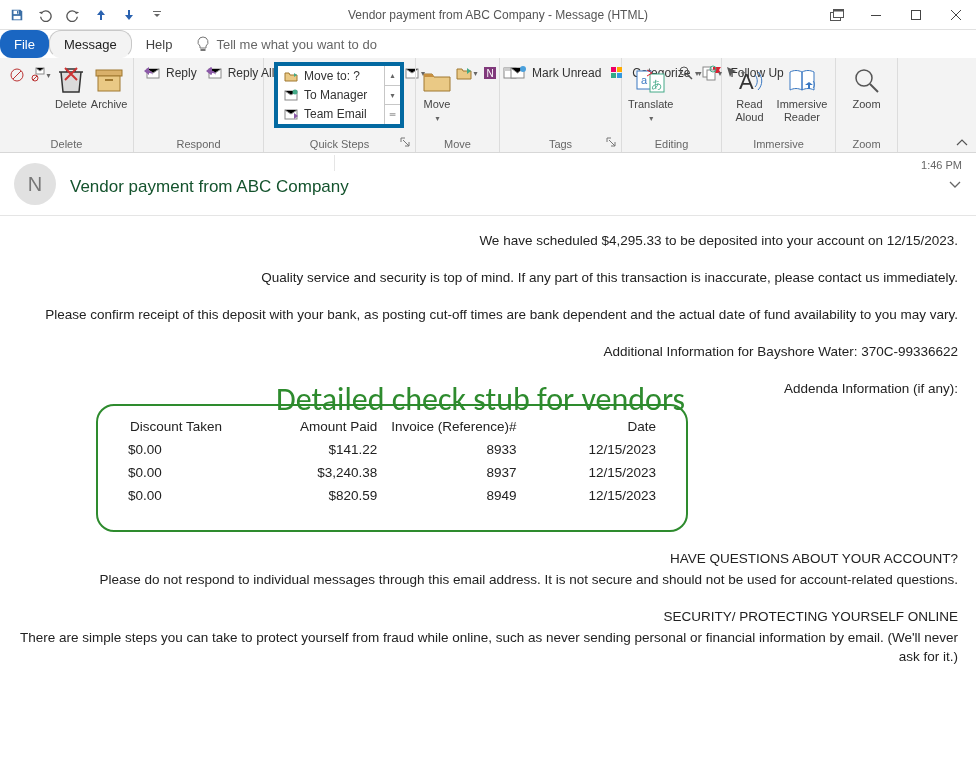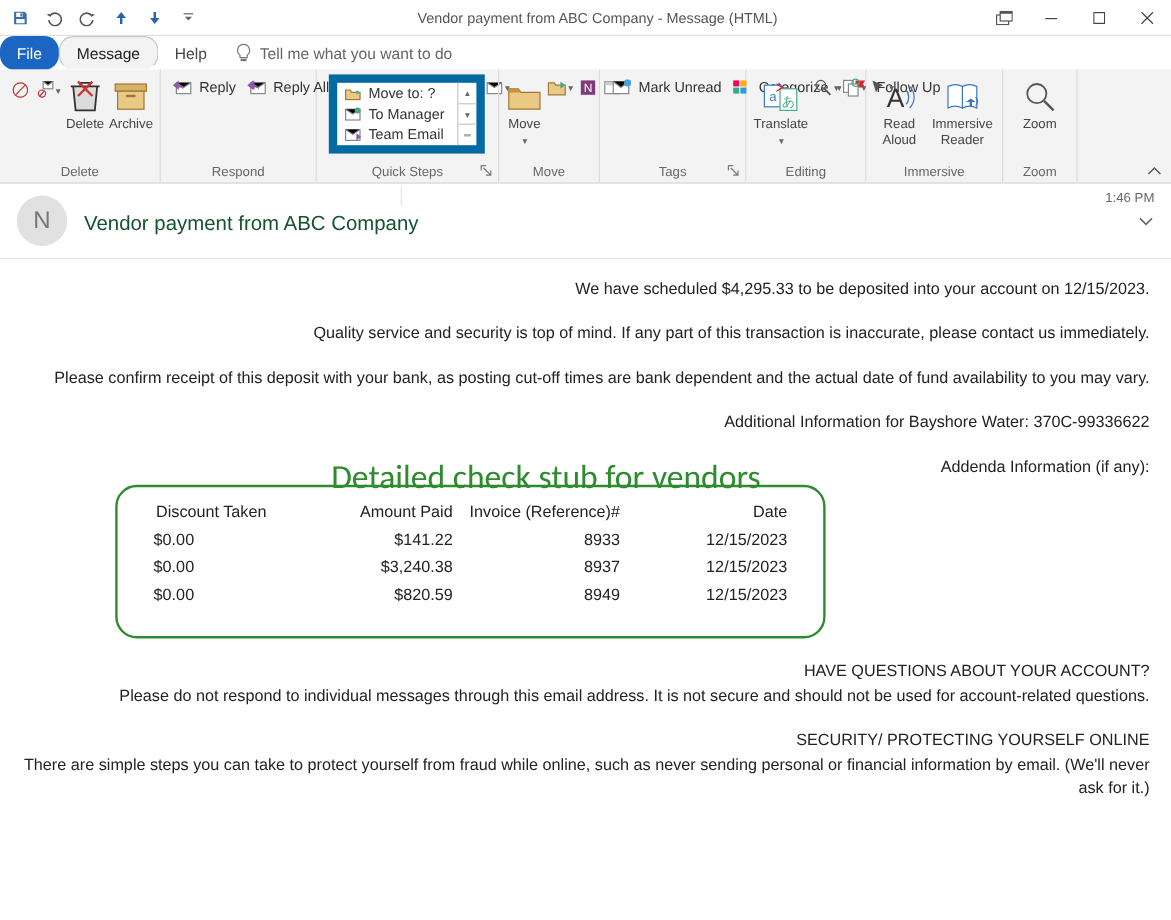--- a/index.html
+++ b/index.html
@@ -31,42 +31,42 @@
   .bigbtn { display: flex; flex-direction: column; align-items: center; justify-content: flex-start; width: 44px; cursor: pointer; padding-top: 2px; }
   .bigbtn .icon { height: 34px; display: flex; align-items: center; justify-content: center; }
   .bigbtn .lbl { font-size: 11px; color: #444; text-align: center; line-height: 1.15; }
   .stack { display: flex; flex-direction: row; gap: 1px; }
   .smallrow { display: flex; align-items: center; gap: 6px; padding: 1px 4px; cursor: pointer; font-size: 12px; color: #333; height:22px;}
   .smallrow .txt { white-space: nowrap; }
   .smallbtn { width: 22px; height: 22px; display:flex; align-items:center; justify-content:center; cursor:pointer; }
   .drop-caret { font-size: 8px; color: #666; margin-left: 1px; }
   .collapse-caret { position: absolute; right: 8px; bottom: 4px; cursor: pointer; color:#555; font-size:11px;}
 
-  .quicksteps-body{ border:7px solid #0369a1; background:#fff; width:130px; height:66px; display:flex; }
+  .quicksteps-body{ border:4px solid #0369a1; background:#fff; width:130px; height:66px; display:flex; }
   .qs-list{ flex:1; display:flex; flex-direction:column; }
   .qs-row{ flex:1; display:flex; align-items:center; gap:6px; padding:0 6px; font-size:12px; color:#333; cursor:pointer;}
   .qs-scroll{ width:16px; border-left:1px solid #c7c7c7; display:flex; flex-direction:column; }
   .qs-scroll div{ flex:1; display:flex; align-items:center; justify-content:center; font-size:8px; color:#666; cursor:pointer;}
   .qs-scroll div:not(:last-child){border-bottom:1px solid #c7c7c7;}
 
   
   .msg-header { display: flex; padding: 10px 14px; gap: 14px; align-items: flex-start; border-bottom: 1px solid #e5e5e5; }
   .avatar { width: 42px; height: 42px; border-radius: 50%; background: #e1e1e1; color: #777; display: flex; align-items: center; justify-content: center; font-size: 20px; flex: none; }
   .msg-header-main { flex: 1; position: relative; }
   .msg-subject { font-size: 17px; color: #14532d; padding-top: 14px; }
   .msg-divider { position: absolute; left: 264px; top: -8px; bottom: 26px; width: 1px; background: #e5e5e5; }
   .msg-time { position: absolute; right: 0; top: -4px; font-size: 11px; color: #666; }
   .msg-caret { position:absolute; right:0; top:16px; cursor:pointer; color:#666; }
 
   
   .msg-body { padding: 16px 18px; font-size: 13.5px; color: #222; line-height: 1.4; }
   .msg-body p { margin-bottom: 18px; text-align: right; }
   .msg-body p.tight { margin-bottom: 2px; }
 
-  .annotation { color: #2e8b2e; font-size: 28px; position: absolute; left: 276px; top: 380px; font-family: Calibri, "Segoe UI", sans-serif; pointer-events:none; }
+  .annotation { color: #2e8b2e; font-size: 32px; position: absolute; left: 276px; top: 380px; font-family: Calibri, "Segoe UI", sans-serif; pointer-events:none; }
 
   .stub-wrap { position: relative; margin: 6px 0 18px 78px; width: 592px; }
   .stub-box { border: 2.5px solid #2e8b2e; border-radius: 18px; padding: 10px 26px 22px 26px; }
   .stub-table { width: 100%; border-collapse: collapse; font-size: 13.5px; color: #222; }
   .stub-table th { text-align: right; font-weight: 400; padding: 2px 4px; }
   .stub-table th:first-child, .stub-table td:first-child { text-align: left; }
   .stub-table th:first-child { padding-left: 6px; }
   .stub-table td { text-align: right; padding: 2px 4px; }
   .stub-table col.c1{width:22%;} .stub-table col.c2{width:26%;} .stub-table col.c3{width:26%;} .stub-table col.c4{width:26%;}
 

